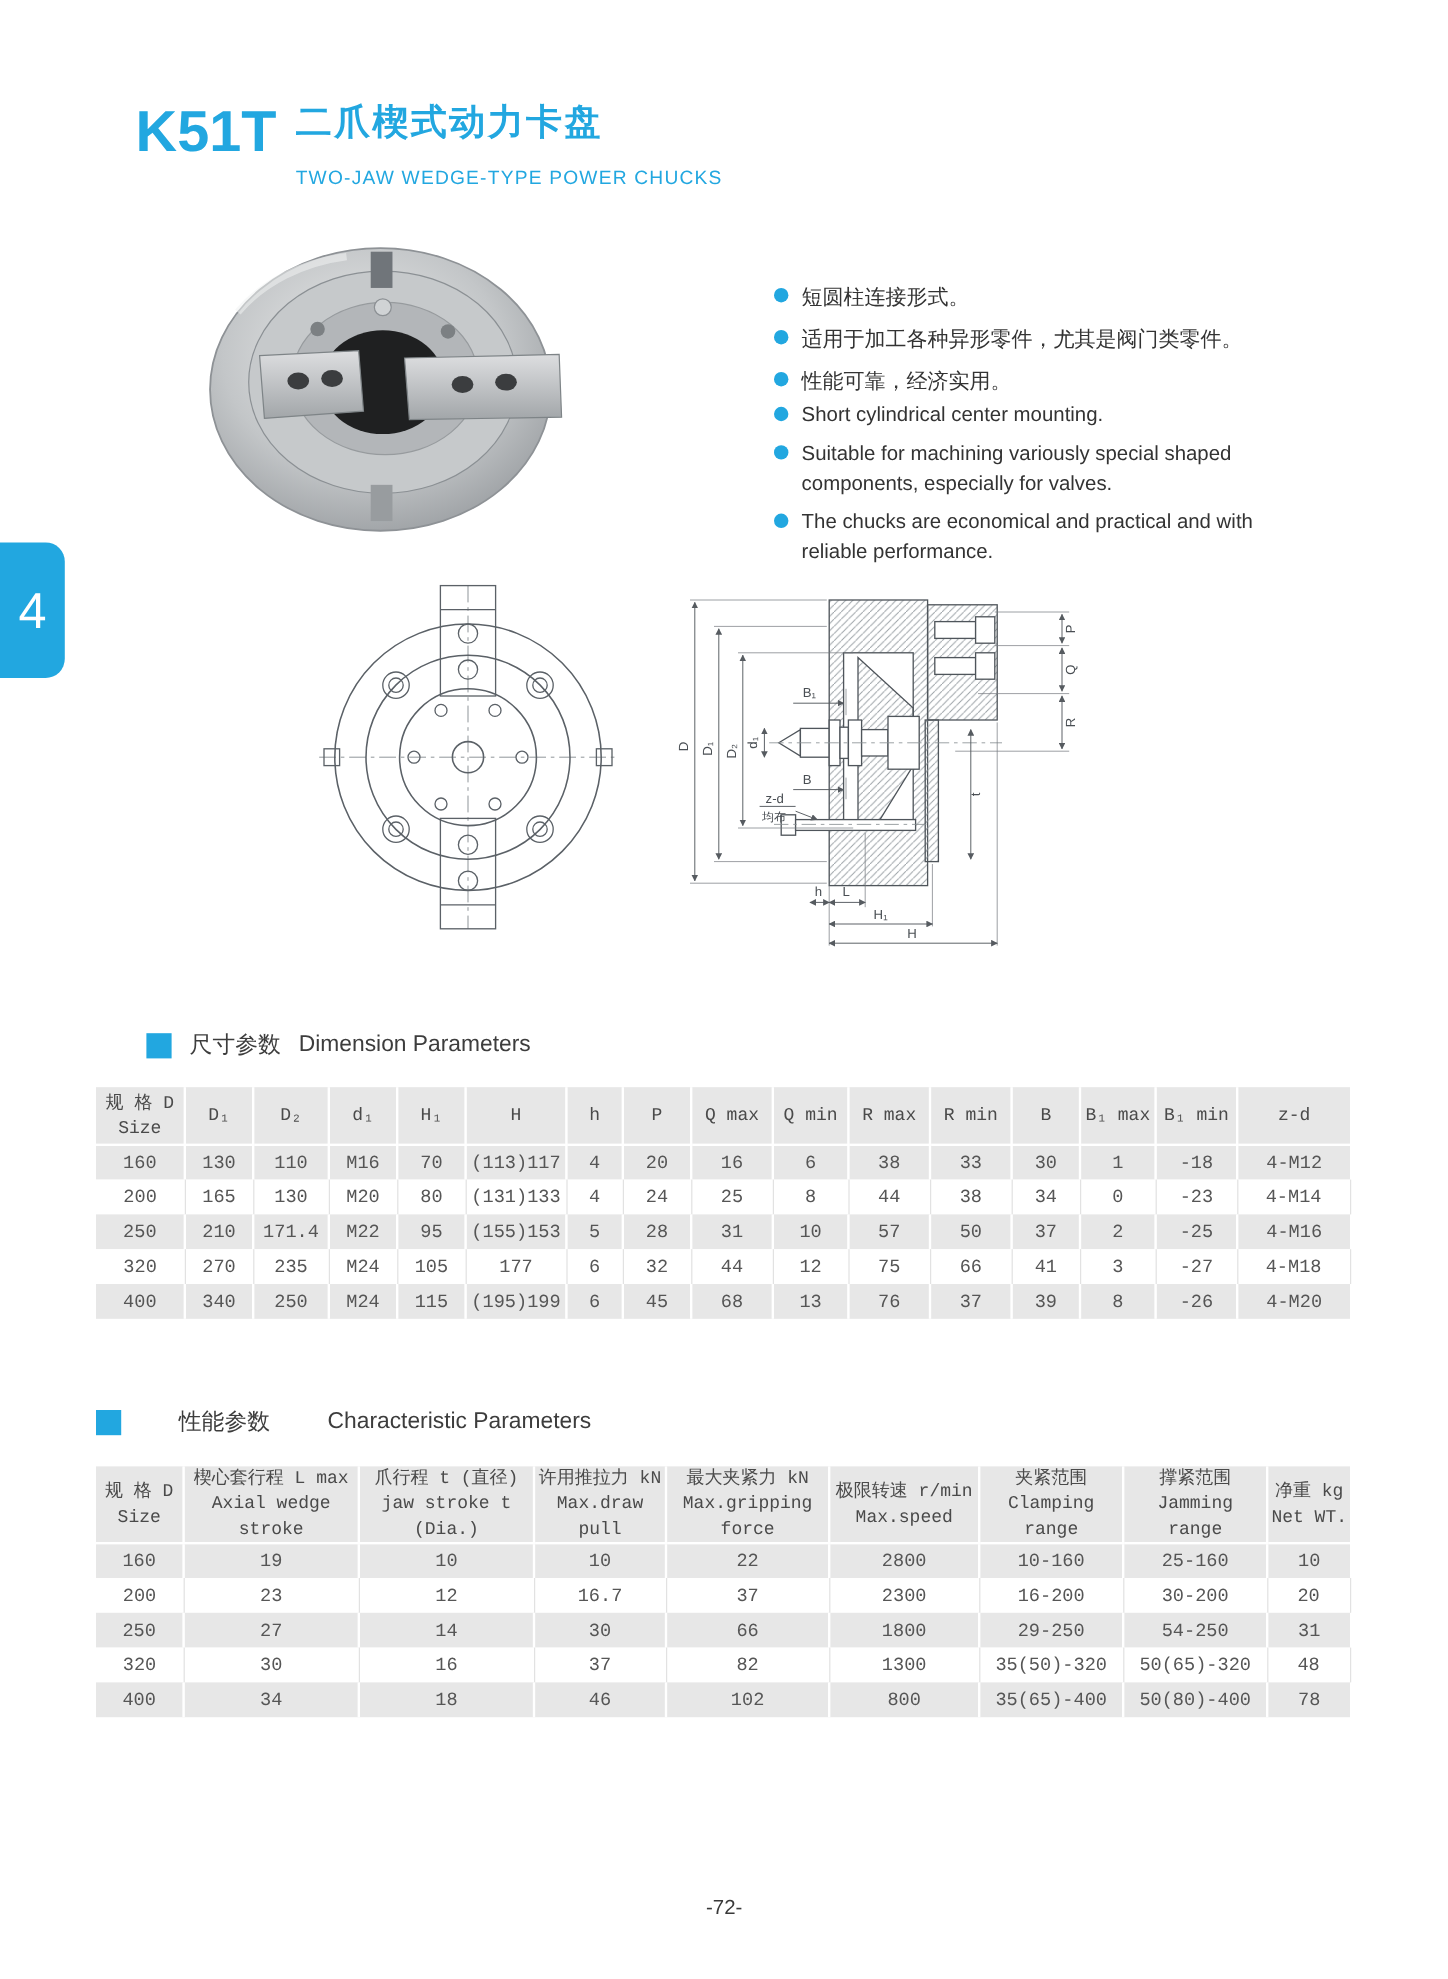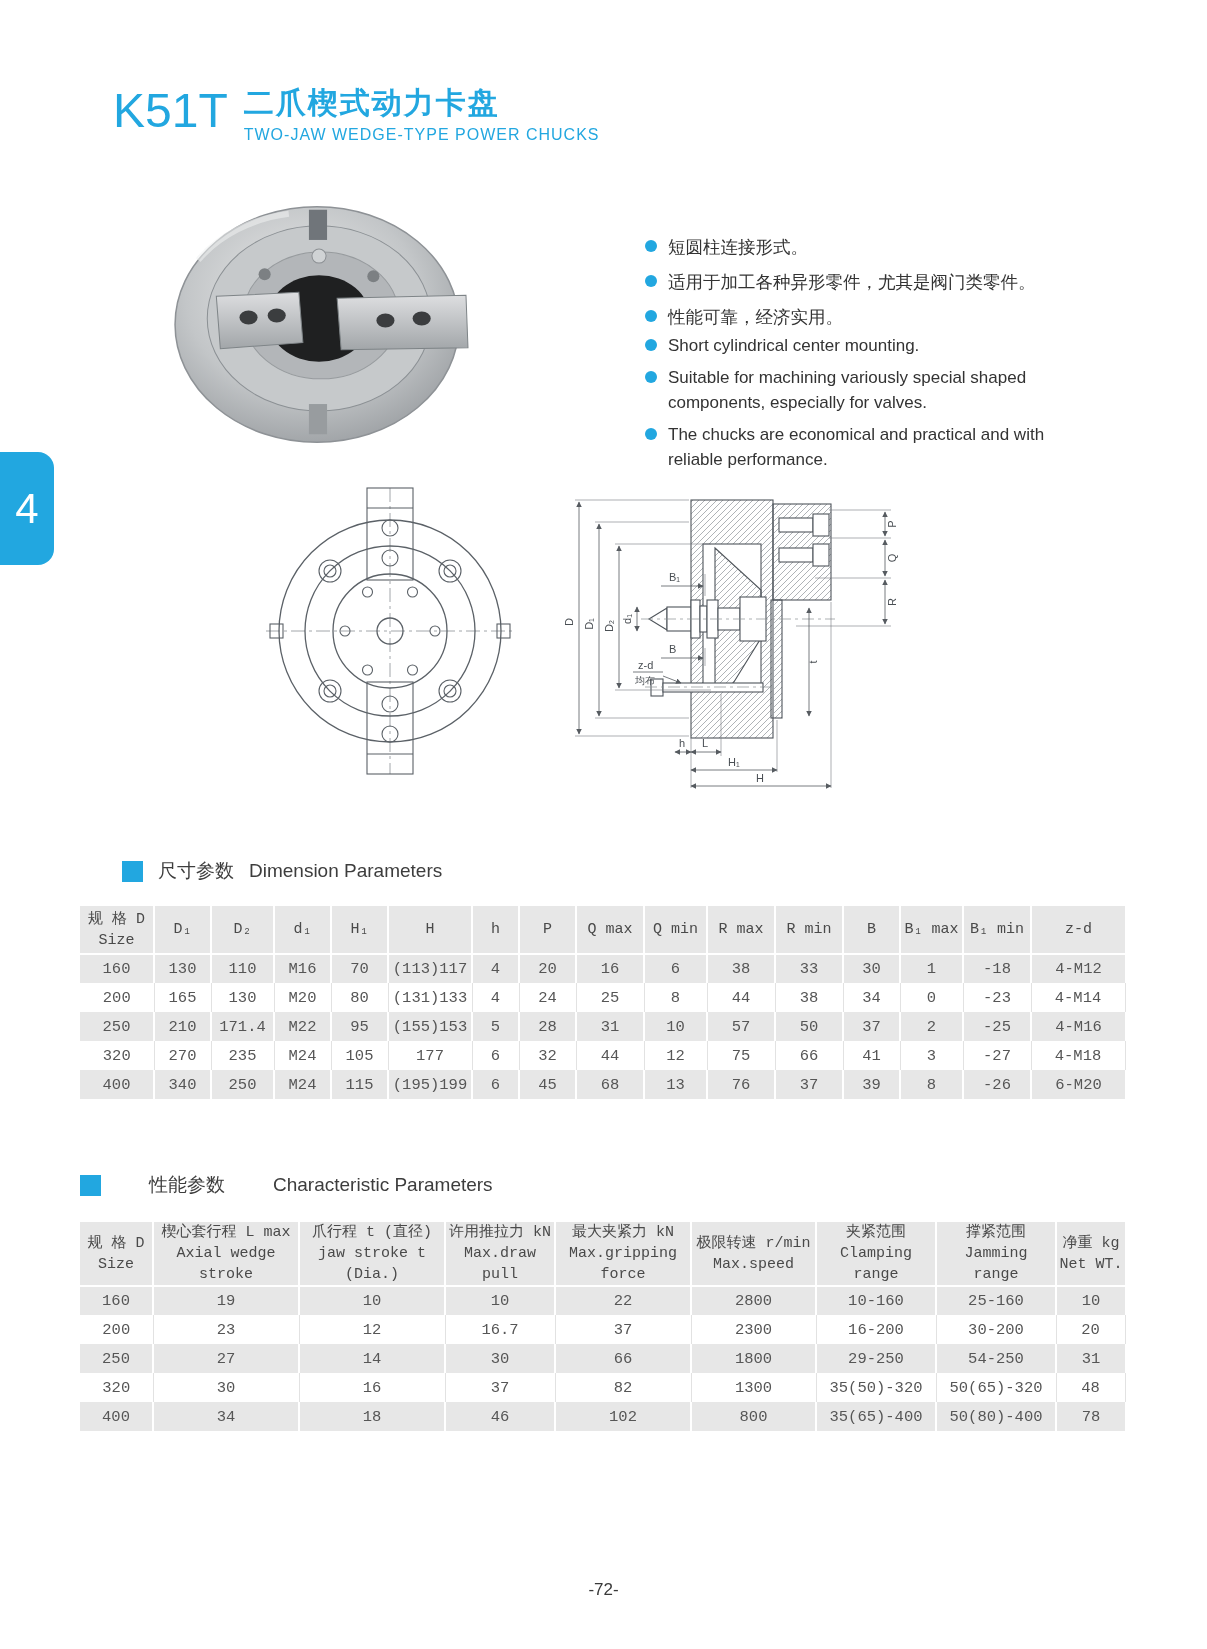--- a/index.html
+++ b/index.html
@@ -5,22 +5,22 @@
   :root{ --accent:#22A7E0; }
   *{ box-sizing:border-box; }
   html,body{ margin:0; padding:0; background:#fff; }
   .page{
     position:relative; width:1207px; height:1649px; background:#ffffff;
     font-family:"Liberation Sans", sans-serif; overflow:hidden;
   }
 
   
   .brand{ position:absolute; left:113px; top:86px; display:flex; gap:16px; }
-  .model{ font-size:48px; font-weight:normal; color:var(--accent); line-height:1.05; }
-  .tblock{ display:flex; flex-direction:column; }
+  .model{ font-size:48px; font-weight:bold; color:var(--accent); line-height:1.05; }
+  .tblock{ display:flex; flex-direction:column;gap:14px; }
   .tzh{ font-size:30px; font-weight:bold; color:var(--accent); line-height:1.15; letter-spacing:2px; }
   .ten{ font-size:16px; color:var(--accent); margin-top:5px; letter-spacing:1px; }
 
   
   .chapter-tab{
     position:absolute; left:0; top:452px; width:54px; height:113px;
     background:var(--accent); border-radius:0 16px 16px 0;
     color:#fff; font-size:42px; display:flex; align-items:center; justify-content:center;
   }
 
@@ -408,21 +408,21 @@
             <td>(195)199</td>
             <td>6</td>
             <td>45</td>
             <td>68</td>
             <td>13</td>
             <td>76</td>
             <td>37</td>
             <td>39</td>
             <td>8</td>
             <td>-26</td>
-            <td>6-M20</td>
+            <td>4-M20</td>
           </tr>
         </tbody>
     </table>
   </div>
 
   <div class="sec sec2">
     <span class="sq"></span>
     <span class="zh">性能参数</span>
     <span class="en">Characteristic Parameters</span>
   </div>

